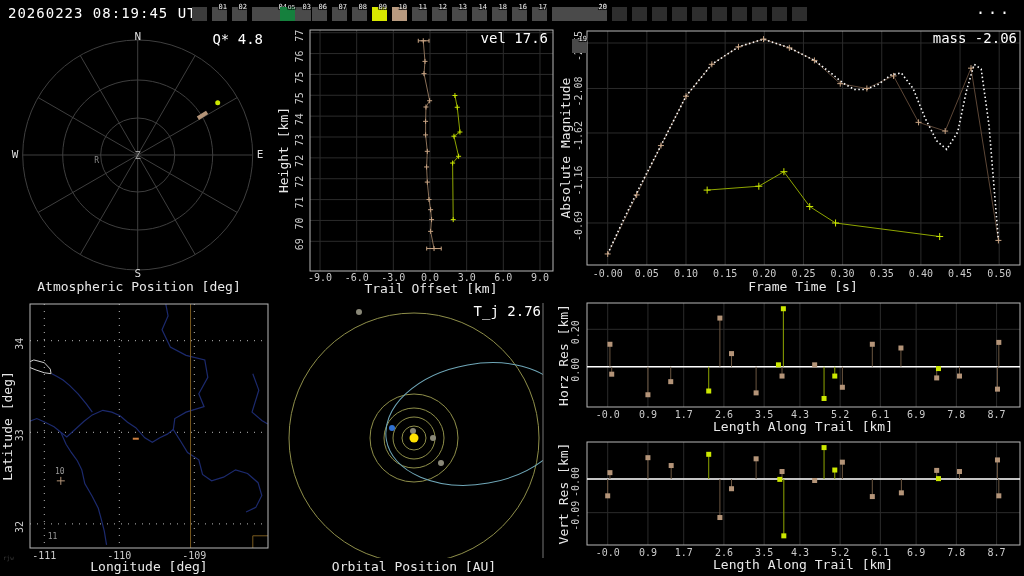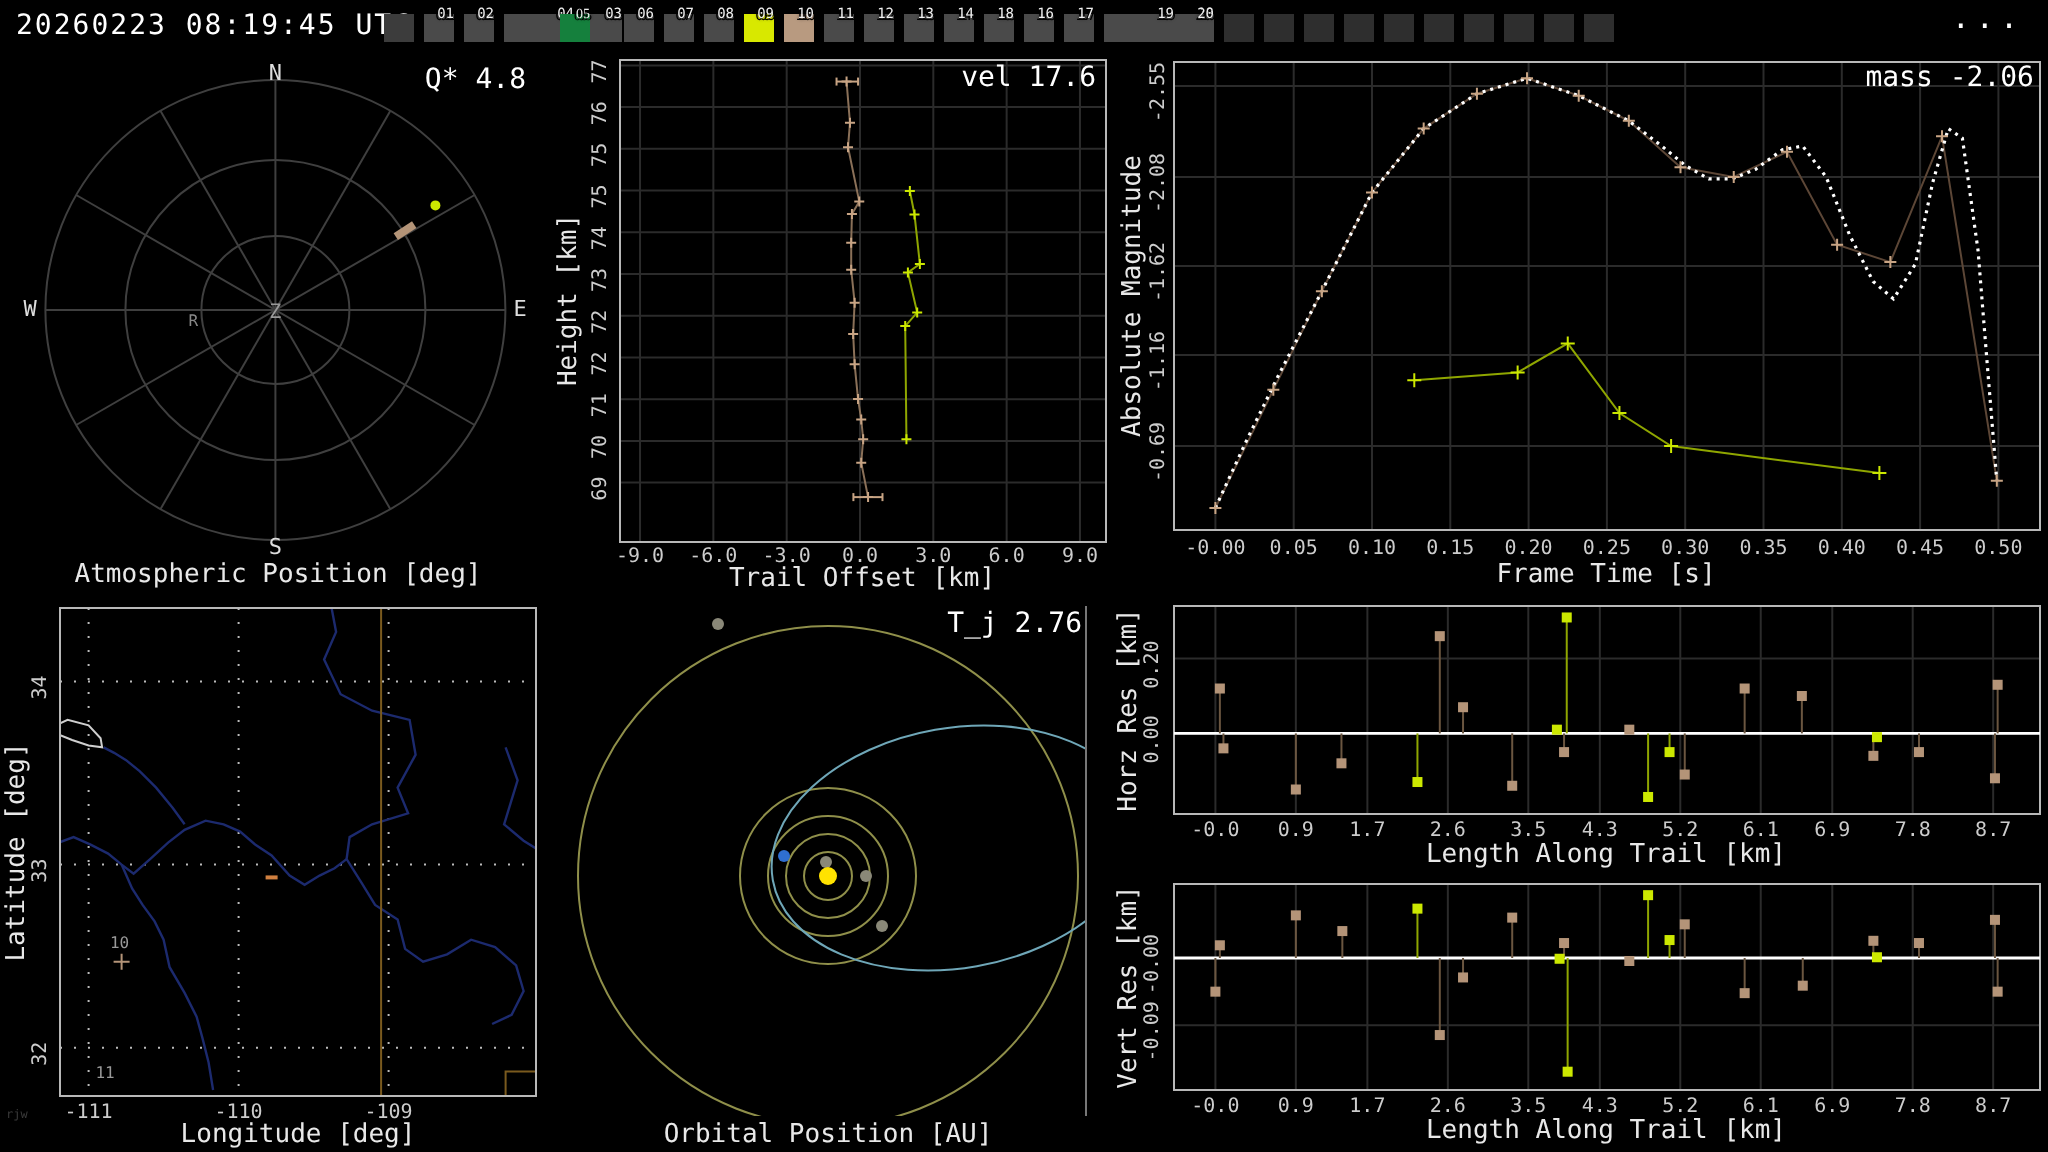--- a/index.html
+++ b/index.html
@@ -69,21 +69,21 @@
         </div>
         <div class="fr" style="left: 512px; background: rgb(74, 74, 74);">
           <span class="fl">16</span>
         </div>
         <div class="fr" style="left: 532px; background: rgb(74, 74, 74);">
           <span class="fl">17</span>
         </div>
         <div class="fr" style="left: 552px; background: rgb(74, 74, 74); padding-left: 40px;">
           <span class="fl">18</span>
         </div>
-        <div class="fr" style="left: 572px; background: rgb(74, 74, 74);">
+        <div class="fr" style="left: 572px; background: rgb(74, 74, 74); margin-top: 32px;">
           <span class="fl">19</span>
         </div>
         <div class="fr" style="left: 592px; background: rgb(74, 74, 74);">
           <span class="fl">20</span>
         </div>
         <div class="fr" style="left: 612px; background: rgb(46, 46, 46);"></div>
         <div class="fr" style="left: 632px; background: rgb(46, 46, 46);"></div>
         <div class="fr" style="left: 652px; background: rgb(46, 46, 46);"></div>
         <div class="fr" style="left: 672px; background: rgb(46, 46, 46);"></div>
         <div class="fr" style="left: 692px; background: rgb(46, 46, 46);"></div>

